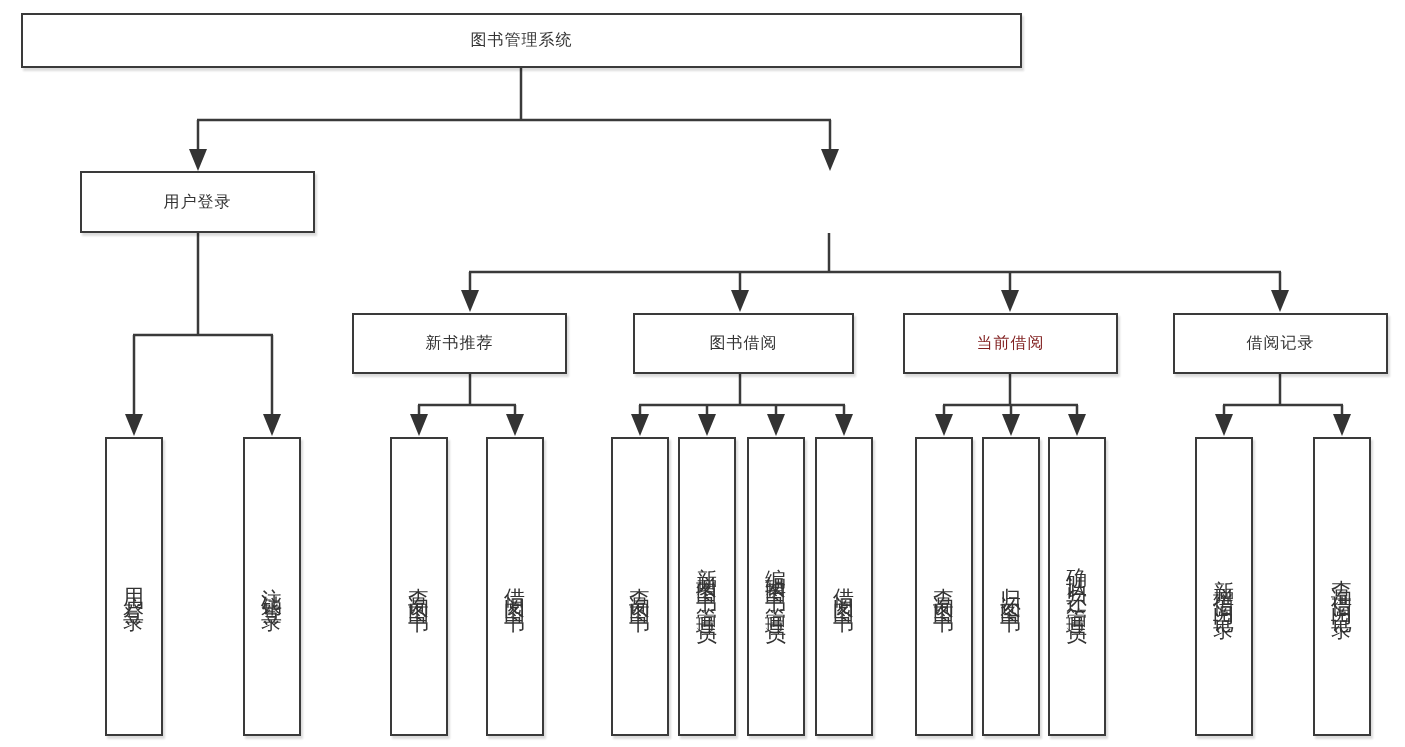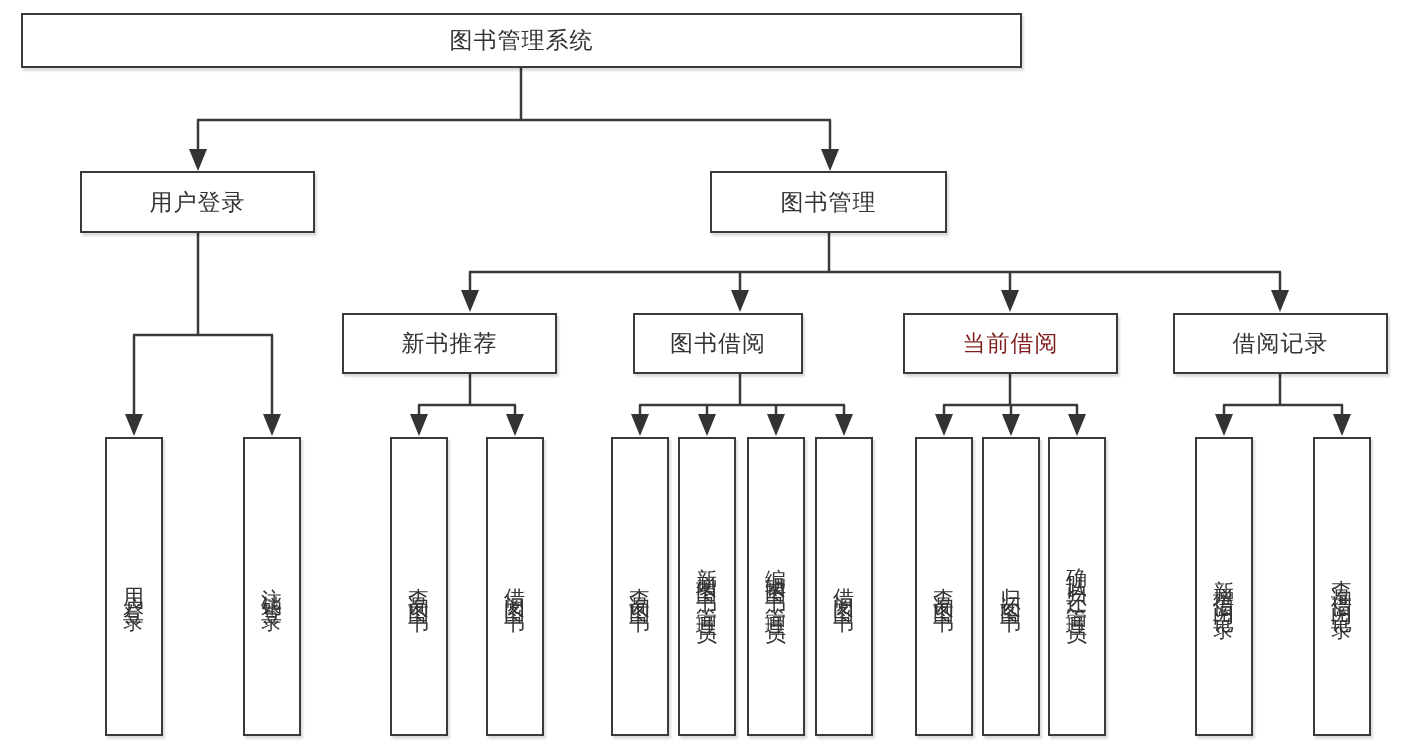--- a/index.html
+++ b/index.html
@@ -25,39 +25,39 @@
     box-sizing: border-box;
     background: #ffffff;
     border: 2.5px solid #3a3a3a;
     color: #333333;
     display: flex;
     align-items: center;
     justify-content: center;
     box-shadow: 2px 3px 2px rgba(0,0,0,0.14);
   }
   .node.h {
-    font-size: 23px;
+    font-size: 16px;
     letter-spacing: 1px;
     white-space: nowrap;
   }
   .node.v {
     writing-mode: vertical-rl;
     text-orientation: mixed;
     font-size: 21px;
     letter-spacing: 8px;
     line-height: 1;
     white-space: nowrap;
   }
   
   #n-root  { left: 21px;  top: 13px;  width: 1001px; height: 55px; }
   #n-login { left: 80px;  top: 171px; width: 235px;  height: 62px; }
   #n-mgmt  { left: 710px; top: 171px; width: 237px;  height: 62px; }
   
-  #n-s0 { left: 342px;  top: 313px; width: 215px; height: 61px; }
-  #n-s1 { left: 633px;  top: 313px; width: 170px; height: 61px; }
+  #n-s0 { left: 352px;  top: 313px; width: 215px; height: 61px; }
+  #n-s1 { left: 633px;  top: 313px; width: 221px; height: 61px; }
   #n-s2 { left: 903px;  top: 313px; width: 215px; height: 61px; }
   #n-s3 { left: 1173px; top: 313px; width: 215px; height: 61px; }
   
   .leaf { top: 437px; width: 58px; height: 299px; }
   #leaf-a0 { left: 105px; }
   #leaf-a1 { left: 243px; }
   #leaf-b0 { left: 390px; }
   #leaf-b1 { left: 486px; }
   #leaf-c0 { left: 611px; }
   #leaf-c1 { left: 678px; }
@@ -164,21 +164,20 @@
       <path d="M1224 405 V416" style="stroke: rgb(58, 58, 58);"></path>
         <polygon points="1215,414 1233,414 1224,436" style="fill: rgb(51, 51, 51);"></polygon>
       <path d="M1342 405 V416" style="stroke: rgb(58, 58, 58);"></path>
         <polygon points="1333,414 1351,414 1342,436" style="fill: rgb(51, 51, 51);"></polygon>
     </g>
   </svg>
 
   <div class="node h" id="n-root" style="border-color: rgb(58, 58, 58); color: rgb(51, 51, 51); background: rgb(255, 255, 255);">图书管理系统</div>
 
   <div class="node h" id="n-login" style="border-color: rgb(58, 58, 58); color: rgb(51, 51, 51); background: rgb(255, 255, 255);">用户登录</div>
-  <div class="node h" id="n-mgmt" style="border-color: rgb(58, 58, 58); color: rgb(51, 51, 51); background: rgb(255, 255, 255);">图书管理</div>
 
   <div class="node h" id="n-s0" style="border-color: rgb(58, 58, 58); color: rgb(51, 51, 51); background: rgb(255, 255, 255);">新书推荐</div>
   <div class="node h" id="n-s1" style="border-color: rgb(58, 58, 58); color: rgb(51, 51, 51); background: rgb(255, 255, 255);">图书借阅</div>
   <div class="node h" id="n-s2" style="border-color: rgb(58, 58, 58); color: #7f1d1d; background: rgb(255, 255, 255);">当前借阅</div>
   <div class="node h" id="n-s3" style="border-color: rgb(58, 58, 58); color: rgb(51, 51, 51); background: rgb(255, 255, 255);">借阅记录</div>
 
   <div class="node v leaf" id="leaf-a0" style="border-color: rgb(58, 58, 58); color: rgb(51, 51, 51); background: rgb(255, 255, 255);">用户登录</div>
   <div class="node v leaf" id="leaf-a1" style="border-color: rgb(58, 58, 58); color: rgb(51, 51, 51); background: rgb(255, 255, 255);">注销登录</div>
 
   <div class="node v leaf" id="leaf-b0" style="border-color: rgb(58, 58, 58); color: rgb(51, 51, 51); background: rgb(255, 255, 255);">查询图书</div>

